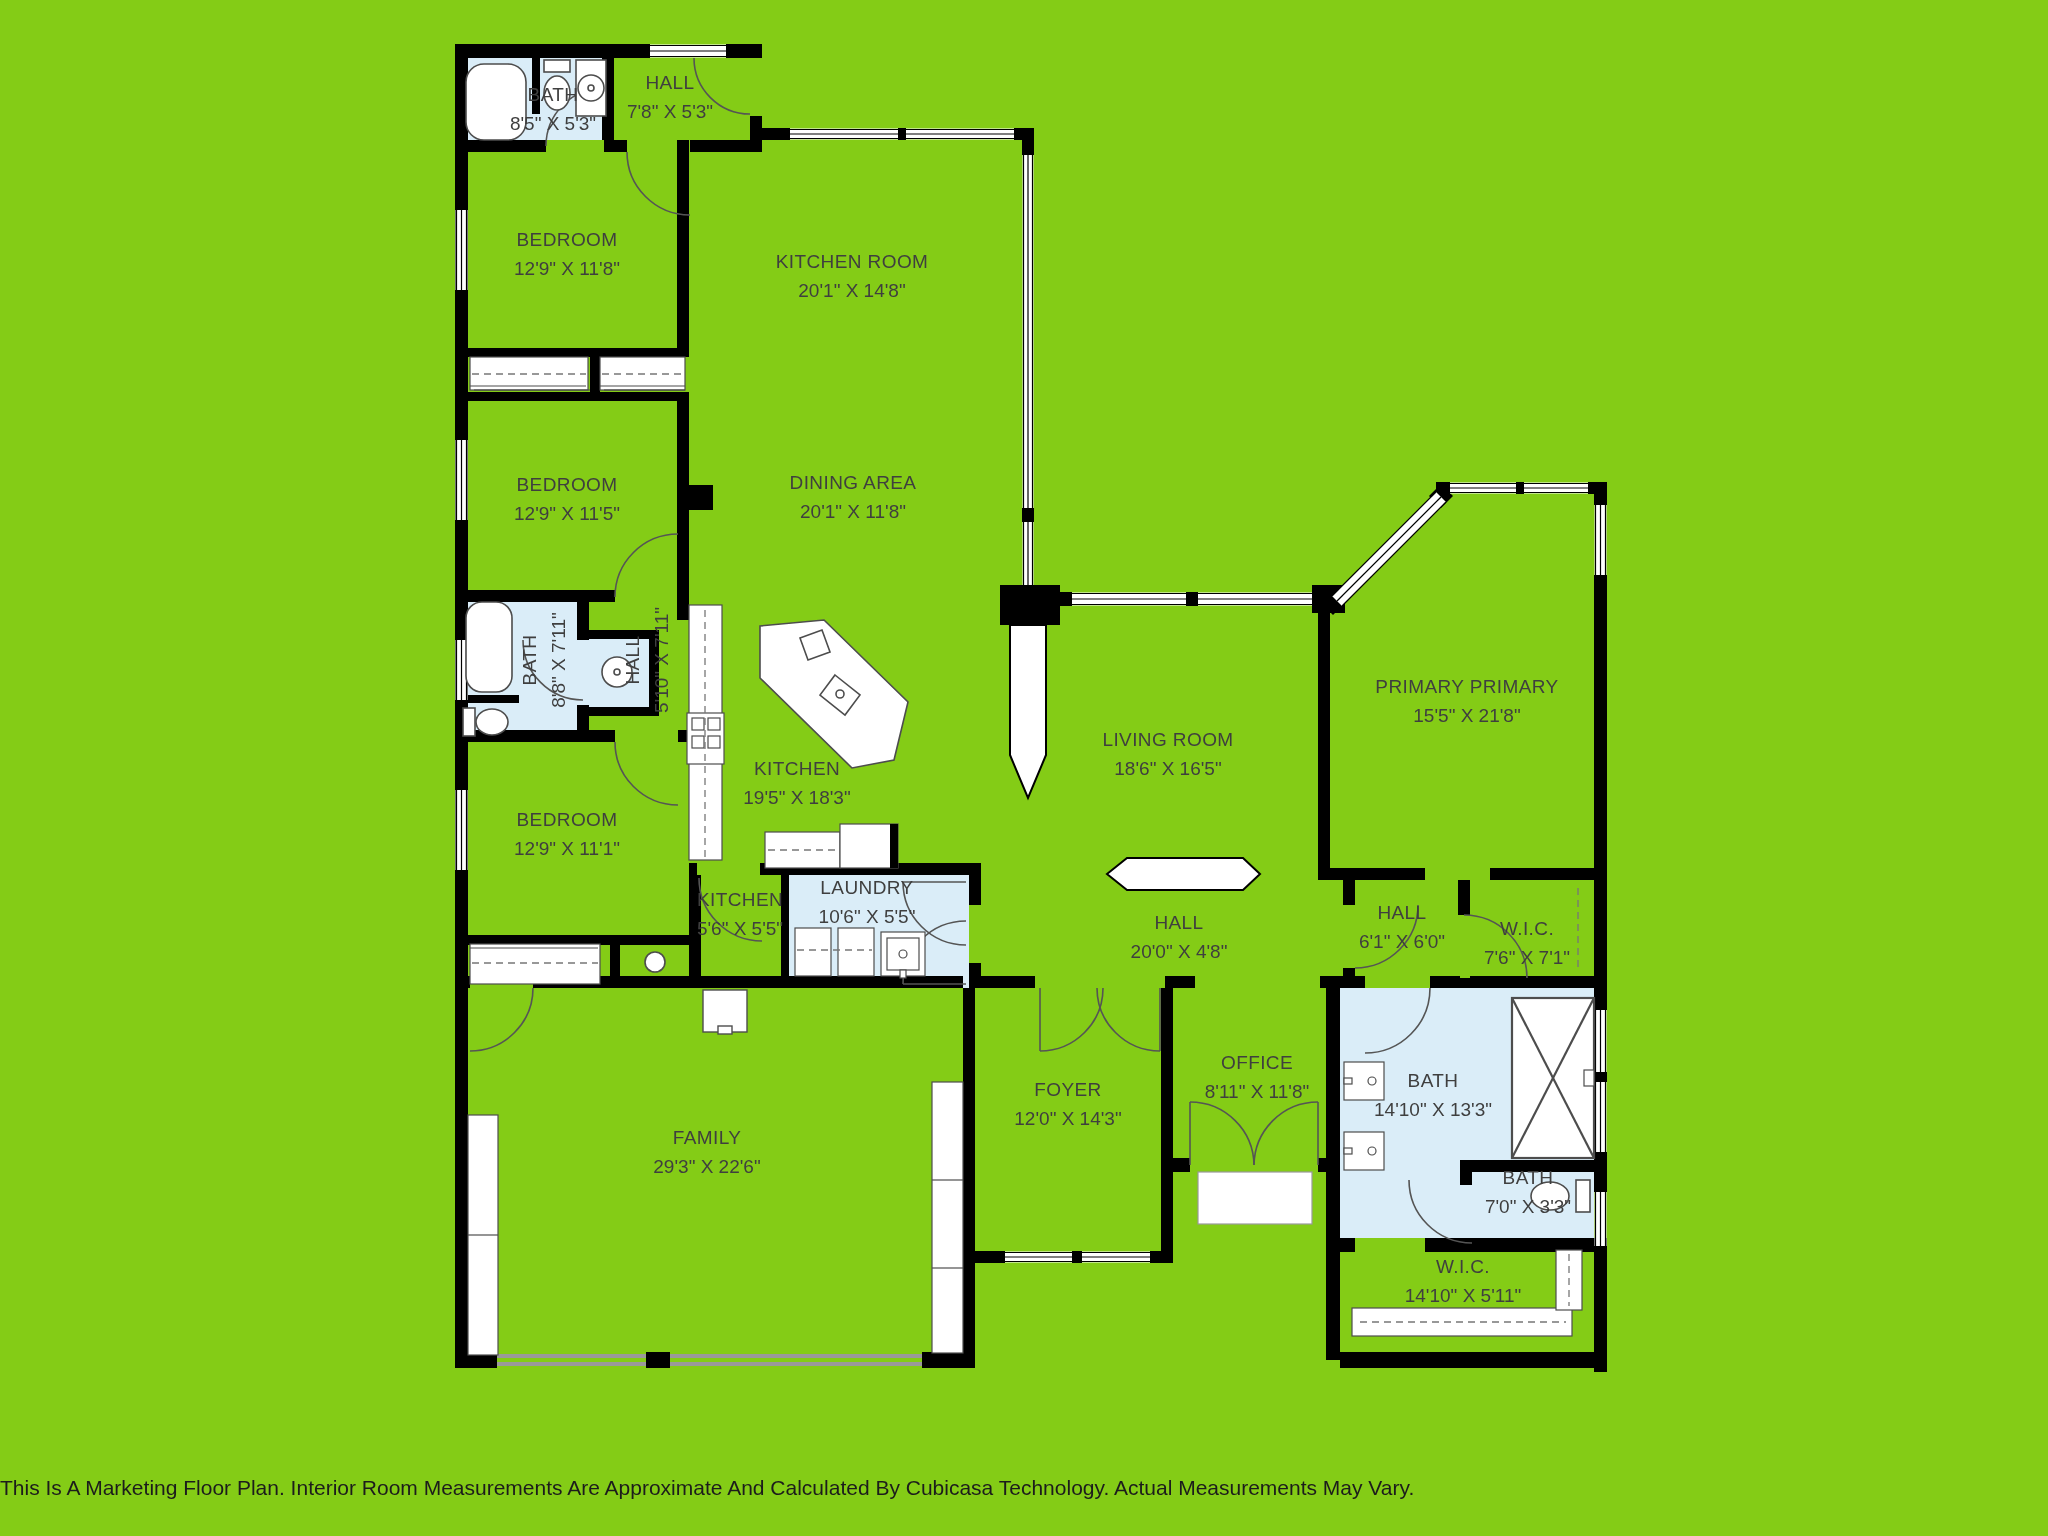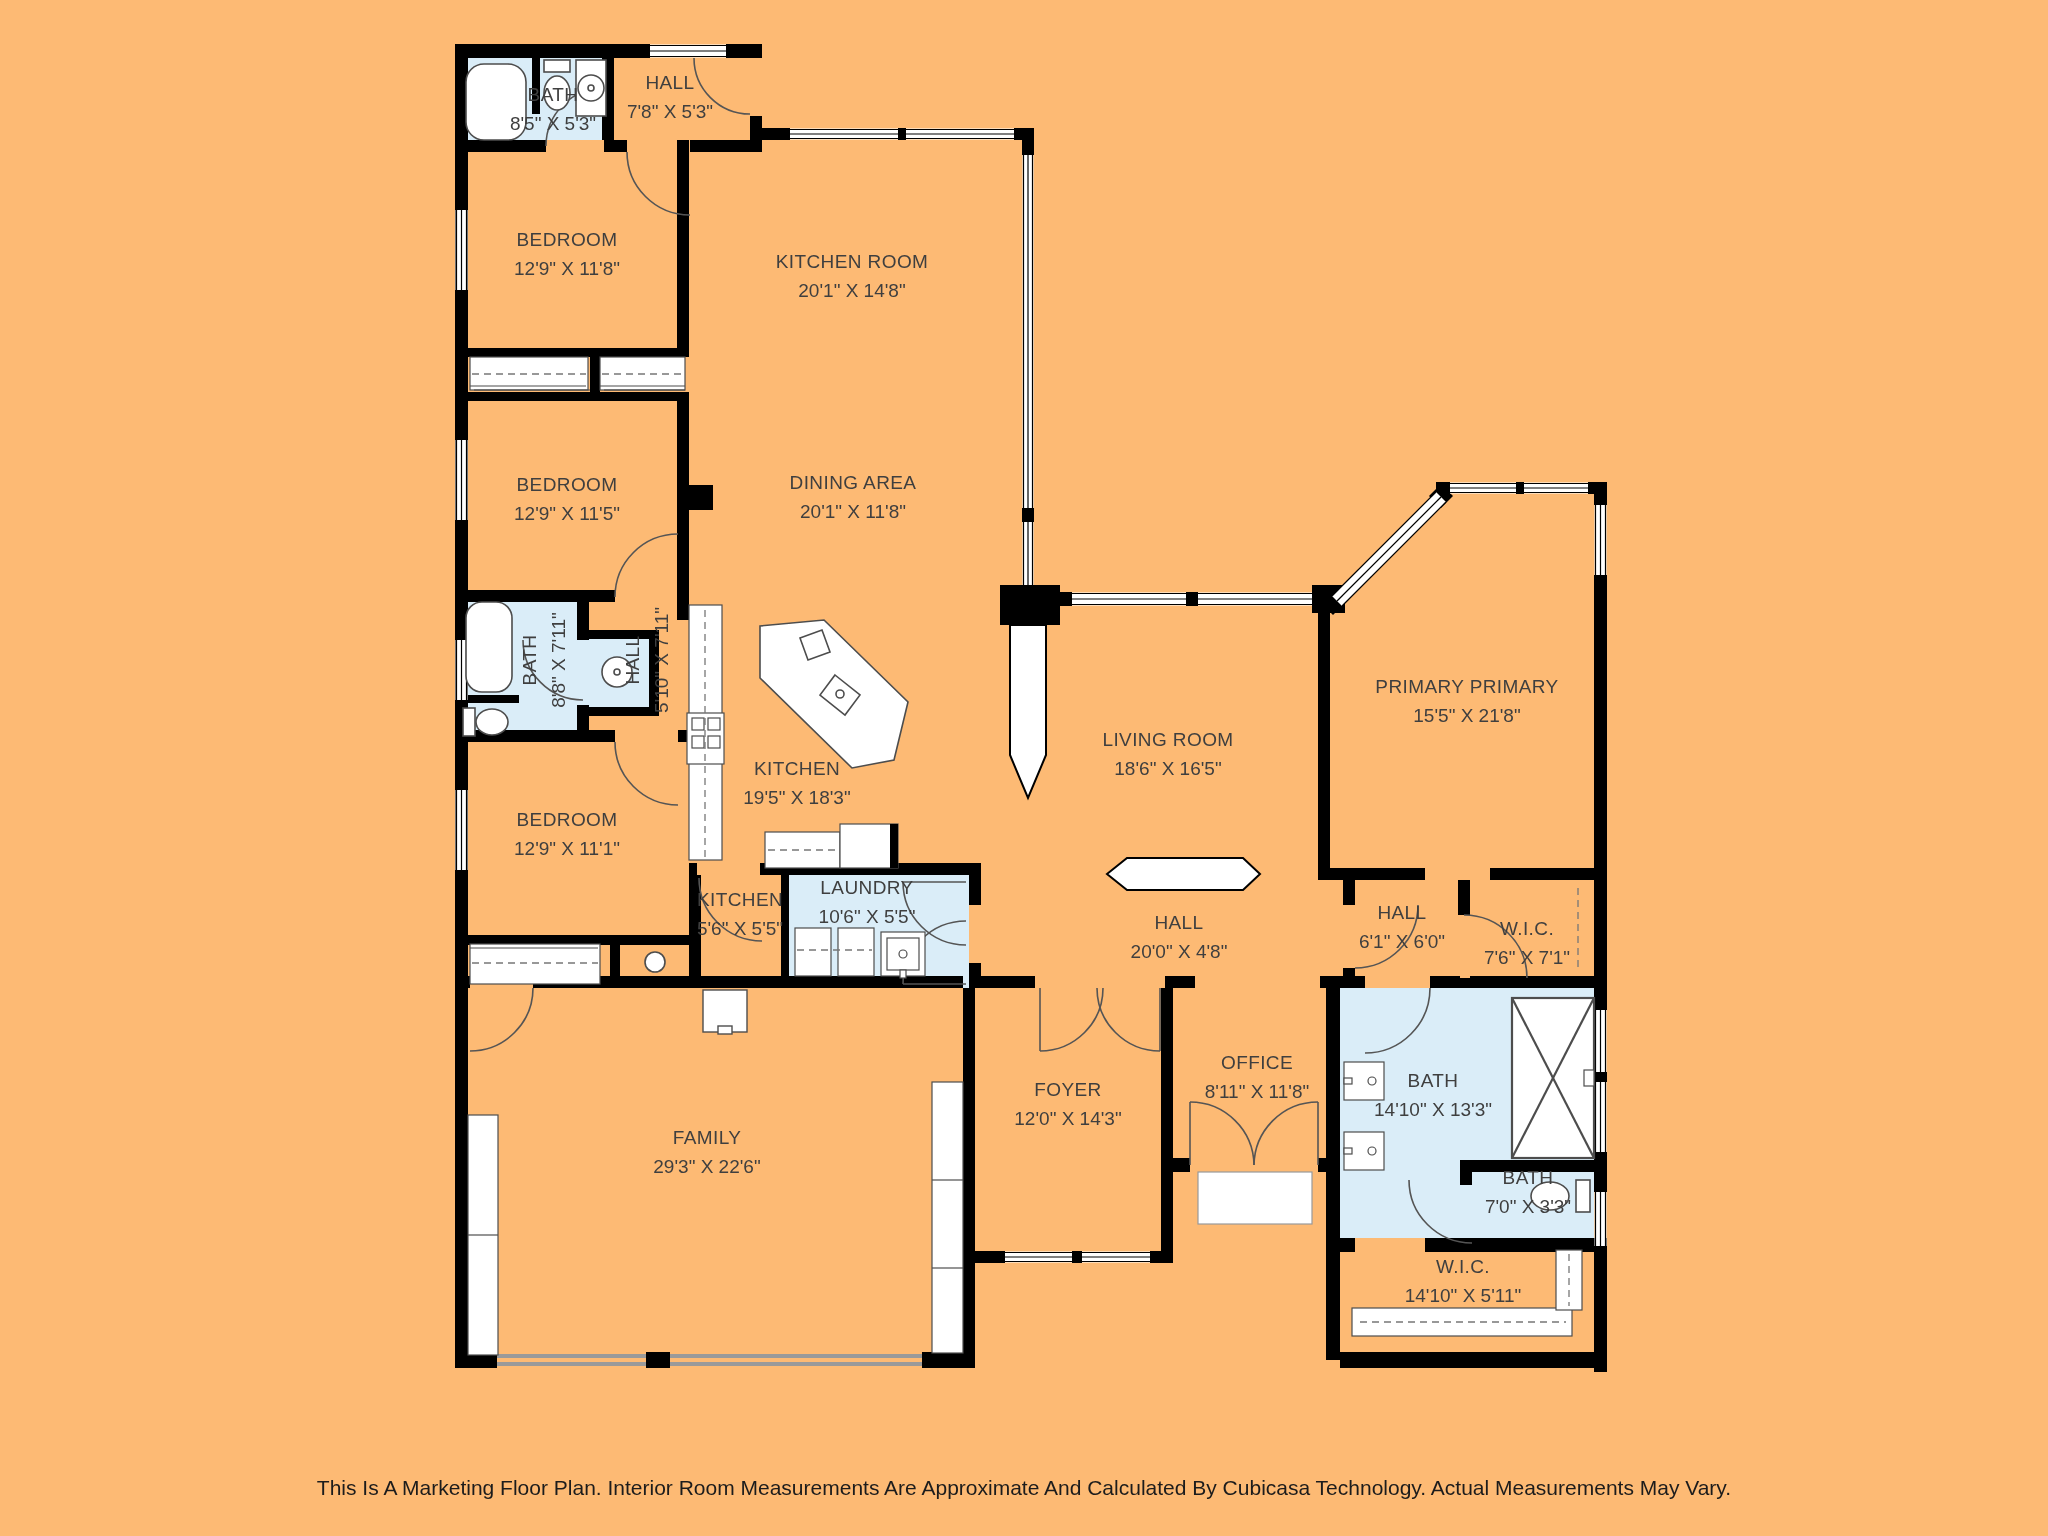--- a/index.html
+++ b/index.html
@@ -1,23 +1,23 @@
 <!DOCTYPE html>
 <html><head>
 <meta charset="utf-8">
 <style>
   html,body{margin:0;padding:0;background:#ffffff;}
-  #stage{position:relative;width:2048px;height:1536px;background:#fdba74;overflow:hidden;
+  #stage{position:relative;width:2048px;height:1536px;background:#84cc16;overflow:hidden;
          font-family:"Liberation Sans",sans-serif;}
   #plan-svg{position:absolute;left:0;top:0;}
   .room-label{position:absolute;transform:translate(-50%,-50%);text-align:center;
     font-size:19px;line-height:1.5;color:#3f3f3f;white-space:nowrap;}
   .room-label .rn{letter-spacing:.4px;}
   .room-label.rot{transform:translate(-50%,-50%) rotate(-90deg);}
-  .footer-note{position:absolute;left:0;right:0;top:1476px;text-align:center;
+  .footer-note{position:absolute;left:0;right:0;top:1476px;text-align:left;
     font-size:21px;color:#1c1c1c;}
 </style>
 </head>
 <body>
 
 <div id="stage">
 
 <svg id="plan-svg" width="2048" height="1536" viewBox="0 0 2048 1536">
 
   <g fill="#daedf8">

